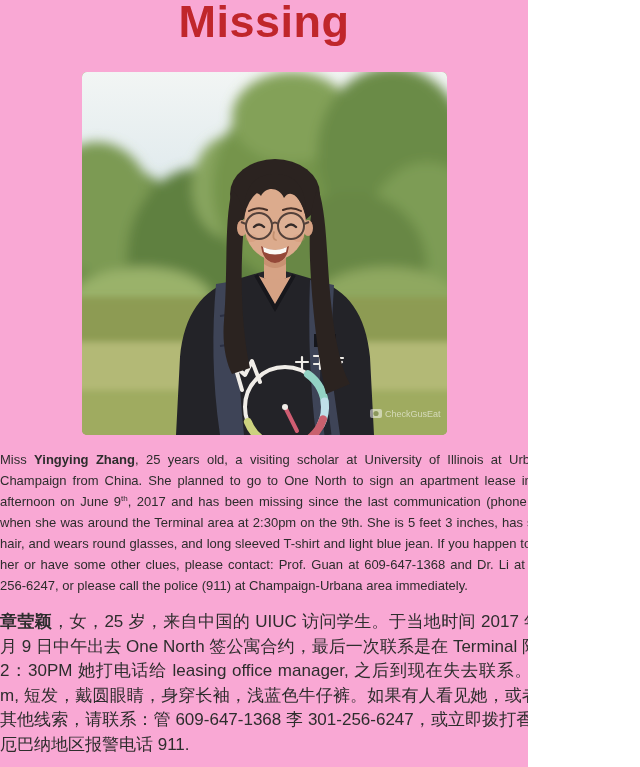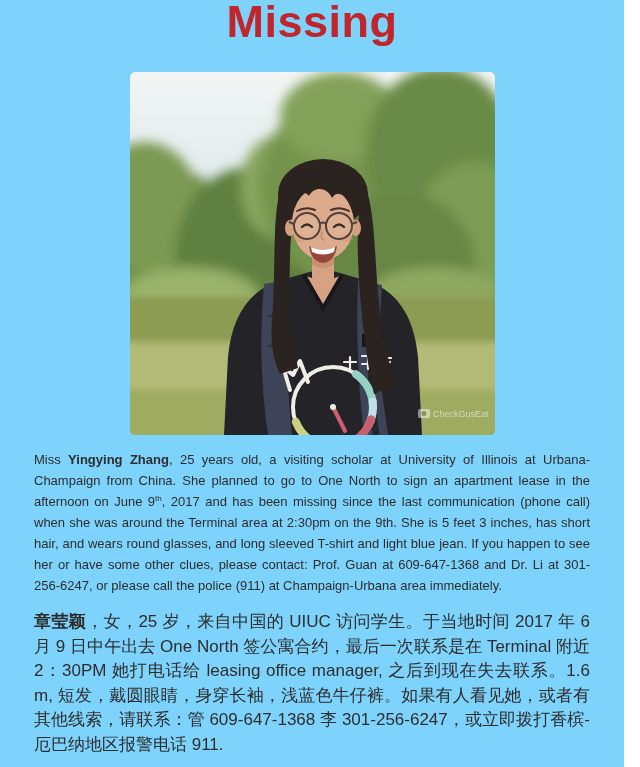--- a/index.html
+++ b/index.html
@@ -1,22 +1,22 @@
 <!DOCTYPE html>
 <html><head>
 <meta charset="utf-8">
 <style>
   * { box-sizing: border-box; }
   html, body { margin: 0; padding: 0; background: #ffffff; }
   .poster {
     position: relative;
-    width: 624px;
+    width: 528px;
     height: 767px;
     margin: 0;
-    background: #7dd3fc;
+    background: #f9a8d4;
     font-family: "Liberation Sans", "DejaVu Sans", sans-serif;
     overflow: hidden;
   }
   .poster-title {
     margin: -6px 0 0 0;
     text-align: center;
     font-size: 45px;
     line-height: 56px;
     font-weight: 700;
     color: #c0262b;

